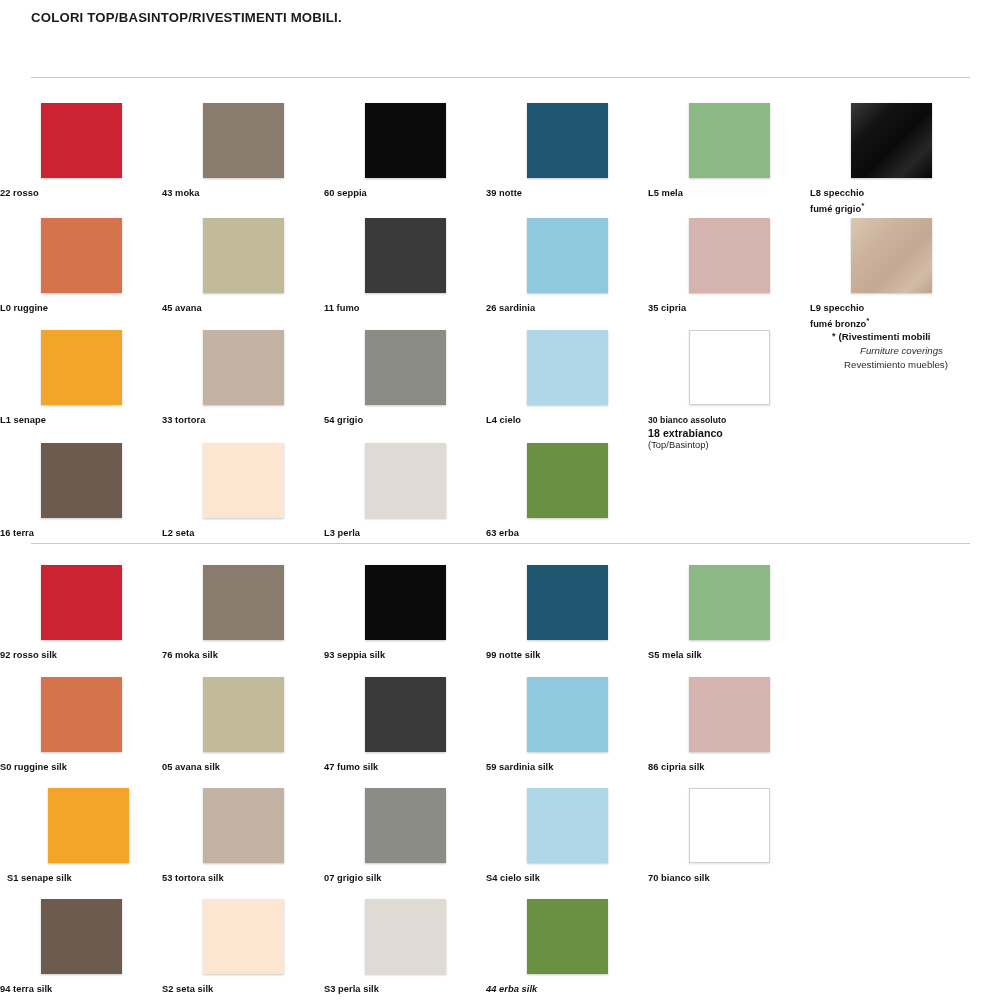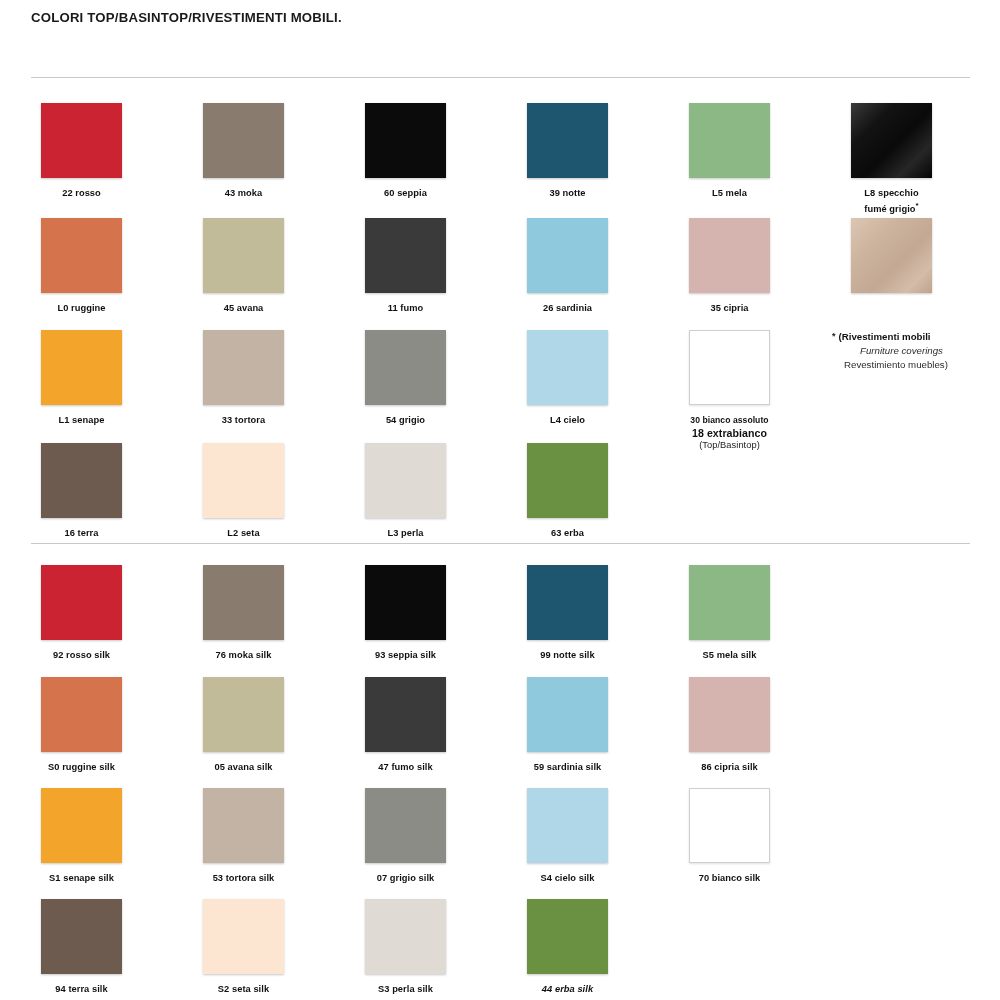--- a/index.html
+++ b/index.html
@@ -50,21 +50,20 @@
     box-shadow: 0 1px 2px rgba(0,0,0,0.22);
     position: relative;
   }
   .swatch.outlined {
     border: 1px solid #cfcfcf;
     box-shadow: 0 1px 2px rgba(0,0,0,0.12);
   }
 
   .labels {
     margin-top: 9px;
-    text-align: center;
   }
   .lbl {
     font-size: 9.3px; font-weight: bold; letter-spacing: .05px;
     line-height: 12.5px; color: #111; white-space: nowrap;
   }
   .lbl.small { font-size: 8.6px; }
   .lbl.big { font-size: 10.6px; }
   .lbl.plain { font-weight: normal; font-size: 9.3px; color: #222; }
   .star { font-size: 8px; vertical-align: super; font-weight: bold; }
 
@@ -154,20 +153,24 @@
         </div>
       </div>
       <div class="cell" style="left: 648px; top: 218px;">
         <div class="swatch" style="background: rgb(213, 180, 176);"></div>
         <div class="labels">
           <div class="lbl">35 cipria</div>
         </div>
       </div>
       <div class="cell" style="left: 810px; top: 218px;">
         <div class="swatch" style="background: linear-gradient(135deg, rgb(220, 199, 179) 0%, rgb(205, 180, 158) 30%, rgb(195, 169, 147) 60%, rgb(211, 188, 168) 82%, rgb(191, 163, 140) 100%);"></div>
+        <div class="labels">
+          <div class="lbl">L9 specchio</div>
+          <div class="lbl">fumé bronzo<span class="star">*</span></div>
+        </div>
       </div>
       <div class="cell" style="left: 0px; top: 330px;">
         <div class="swatch" style="background: rgb(243, 165, 43);"></div>
         <div class="labels">
           <div class="lbl">L1 senape</div>
         </div>
       </div>
       <div class="cell" style="left: 162px; top: 330px;">
         <div class="swatch" style="background: rgb(194, 179, 165);"></div>
         <div class="labels">
@@ -271,21 +274,21 @@
         <div class="labels">
           <div class="lbl">59 sardinia silk</div>
         </div>
       </div>
       <div class="cell" style="left: 648px; top: 677px;">
         <div class="swatch" style="background: rgb(213, 180, 176);"></div>
         <div class="labels">
           <div class="lbl">86 cipria silk</div>
         </div>
       </div>
-      <div class="cell" style="left: 0px; top: 788px;">
+      <div class="cell" style="left: 7px; top: 788px;">
         <div class="swatch" style="background: rgb(243, 165, 43);"></div>
         <div class="labels">
           <div class="lbl">S1 senape silk</div>
         </div>
       </div>
       <div class="cell" style="left: 162px; top: 788px;">
         <div class="swatch" style="background: rgb(194, 179, 165);"></div>
         <div class="labels">
           <div class="lbl">53 tortora silk</div>
         </div>

